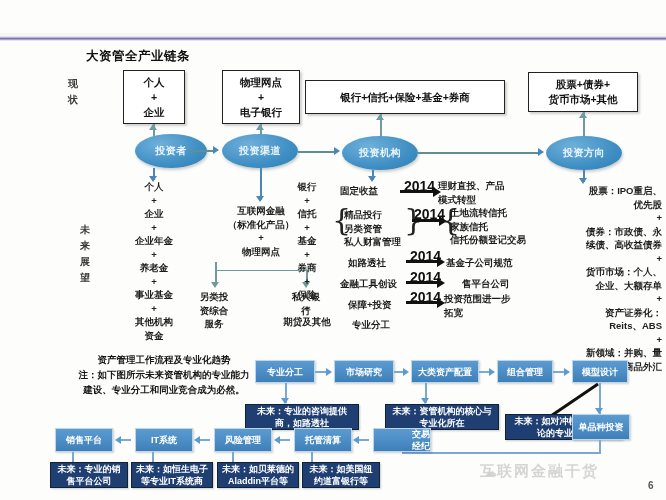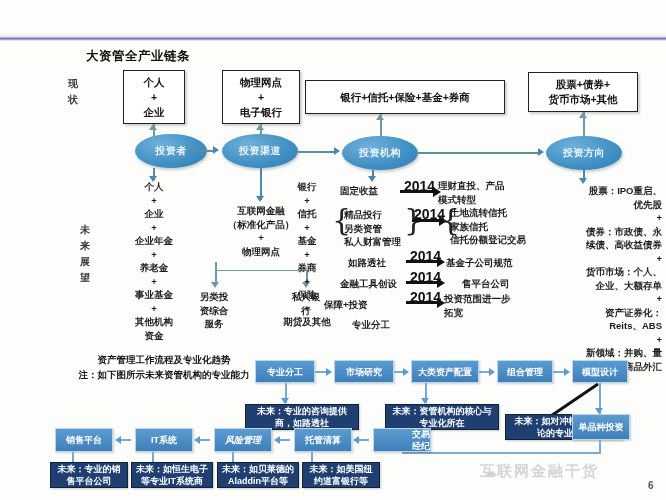--- a/index.html
+++ b/index.html
@@ -179,34 +179,35 @@
   <div class="ltext" style="left:348px;top:256px;"><span id="tf2">如路透社</span></div>
   <div class="t2014" style="left:410px;top:248px;"><span id="tl2">2014</span></div>
   <div class="tarrow" style="left:406px;top:260px;width:32px;"></div>
   <div class="ltext" style="left:446px;top:256px;"><span id="tt2">基金子公司规范</span></div>
 
   <div class="ltext" style="left:340px;top:277px;"><span id="tf3">金融工具创设</span></div>
   <div class="t2014" style="left:410px;top:269px;"><span id="tl3">2014</span></div>
   <div class="tarrow" style="left:406px;top:281px;width:32px;"></div>
   <div class="ltext" style="left:462px;top:277px;"><span id="tt3">售平台公司</span></div>
 
-  <div class="ltext" style="left:324px;top:298px;"><span id="tf4">保障+投资</span></div>
+  <div class="ltext" style="left:348px;top:298px;"><span id="tf4">保障+投资</span></div>
   <div class="t2014" style="left:410px;top:289px;"><span id="tl4">2014</span></div>
   <div class="tarrow" style="left:406px;top:301px;width:32px;"></div>
   <div class="stack" style="left:444px;top:292px;width:92px;text-align:left;"><span id="tt4">投资范围进一步<br>拓宽</span></div>
 
   <div class="ltext" style="left:352px;top:318px;"><span id="tf5">专业分工</span></div>
 
   <div class="vline-b" style="left:583px;top:170px;height:12px;"></div>
   <div class="arrow-d" style="left:579px;top:178px;"></div>
   <div class="stack" style="left:542px;top:184px;width:120px;text-align:right;"><span id="dcol">股票：IPO重启、<br>优先股<br>+<br>债券：市政债、永<br>续债、高收益债券<br>+<br>货币市场：个人、<br>企业、大额存单<br>+<br>资产证券化：<br>Reits、ABS<br>+<br>新领域：并购、量<br>化投资、商品外汇</span></div>
 
   <div class="note" style="left:64px;top:352px;width:200px;text-align:center;">
     <div>资产管理工作流程及专业化趋势</div>
     <div>注：如下图所示未来资管机构的专业能力</div>
+    <div>建设、专业分工和同业竞合成为必然。</div>
   </div>
 
   <div class="bbox" style="left:255px;top:360px;width:60px;height:23px;">
       <span id="ft0">专业分工</span>
     </div>
   <div class="bbox" style="left:334px;top:360px;width:60px;height:23px;">
       <span id="ft1">市场研究</span>
     </div>
   <div class="bbox" style="left:411px;top:360px;width:68px;height:23px;">
       <span id="ft2">大类资产配置</span>
@@ -257,21 +258,21 @@
   <div class="bconn" style="left:599px;top:440px;width:1.5px;height:13px;"></div>
   <div class="bconn" style="left:402px;top:443px;width:1.5px;height:10px;"></div>
   <div class="barrow-u" style="left:398px;top:438px;"></div>
 
   <div class="bbox" style="left:55px;top:428px;width:58px;height:24px;">
       <span id="fb0">销售平台</span>
     </div>
   <div class="bbox" style="left:135px;top:428px;width:58px;height:24px;">
       <span id="fb1">IT系统</span>
     </div>
-  <div class="bbox" style="left:214px;top:428px;width:58px;height:24px;font-style:italic;">
+  <div class="bbox" style="left:214px;top:428px;width:58px;height:24px;">
       <span id="fb2">风险管理</span>
     </div>
   <div class="bbox" style="left:294px;top:428px;width:58px;height:24px;">
       <span id="fb3">托管清算</span>
     </div>
   <div class="bbox" style="left:373px;top:428px;width:58px;height:24px;padding-left:38px;">
       <span id="fb4">交易经纪</span>
     </div>
 
   <div class="bconn" style="left:119px;top:439px;width:12px;height:1.5px;"></div>

